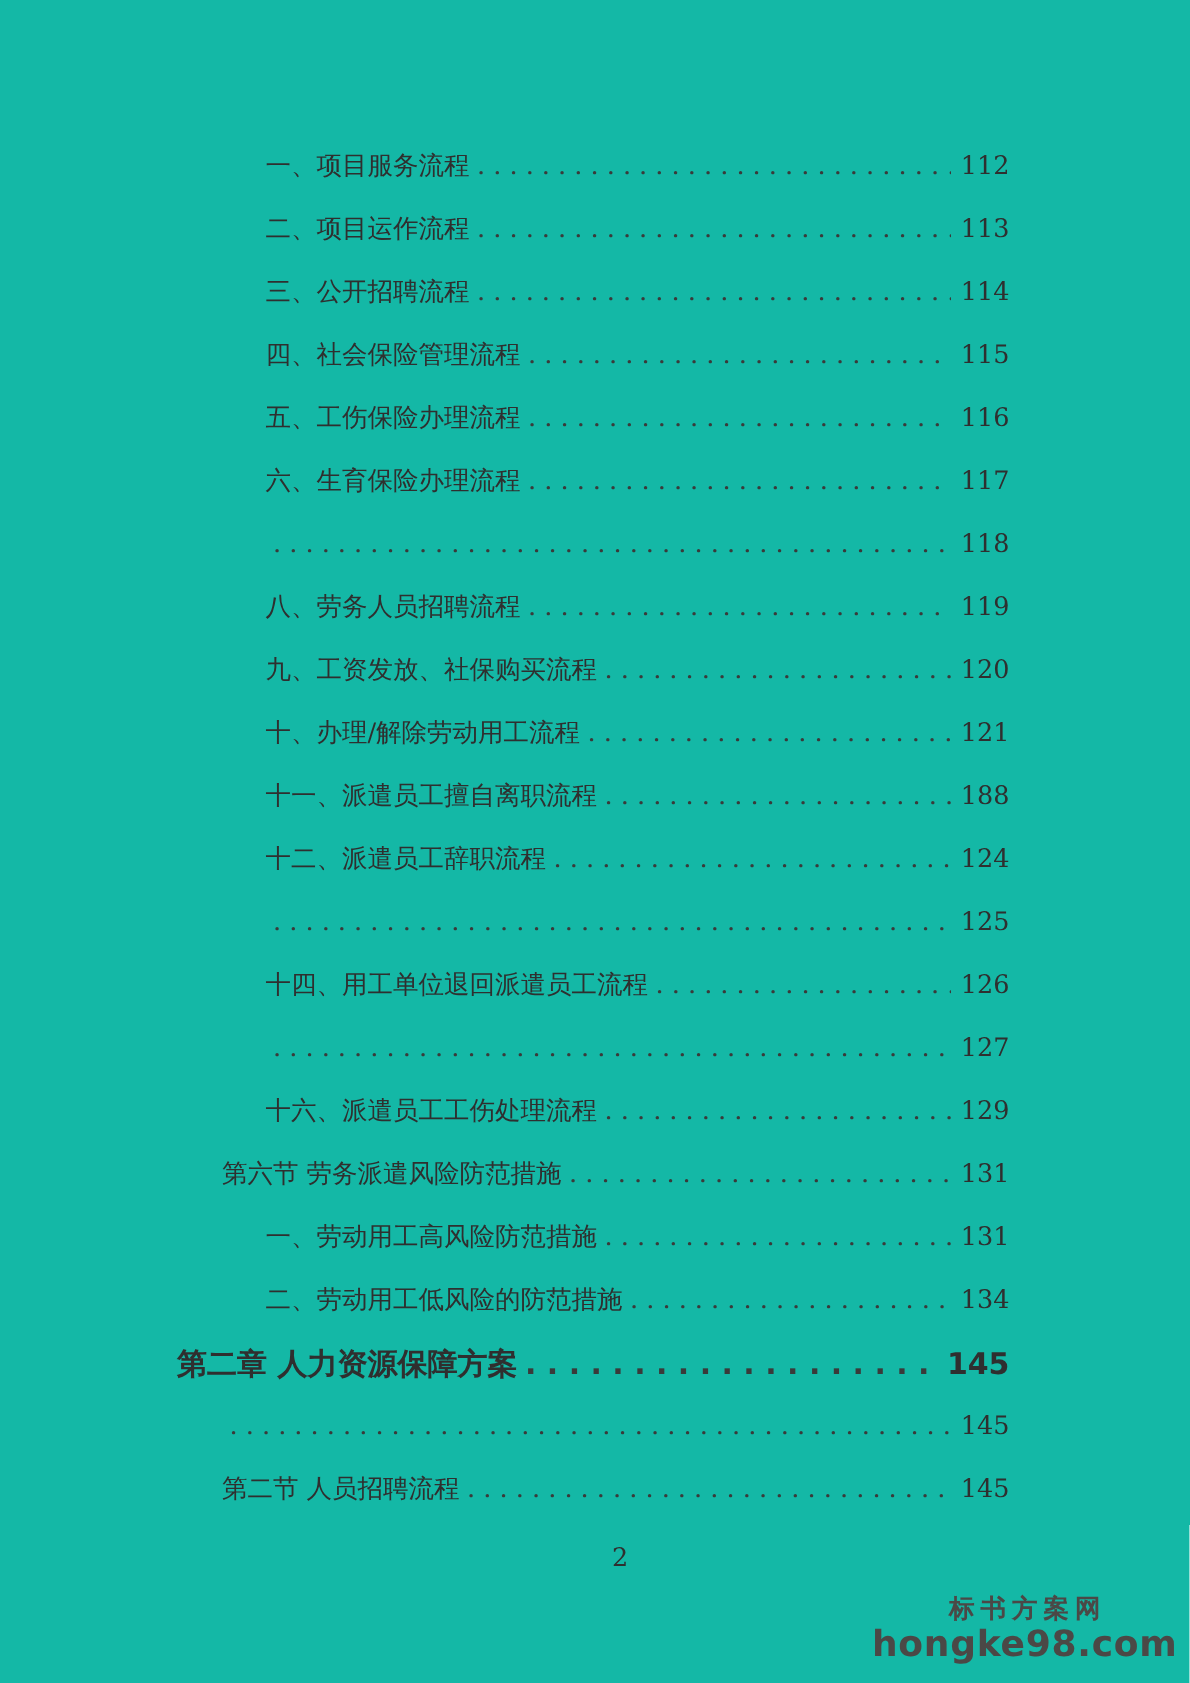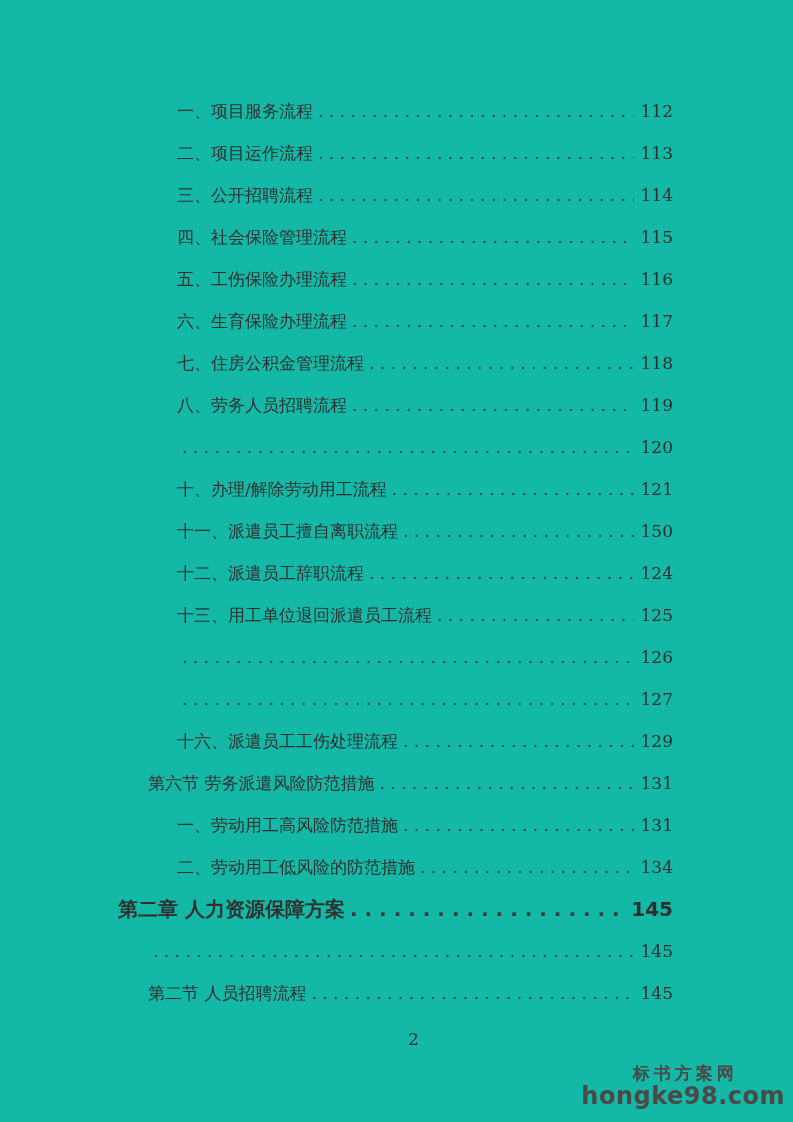--- a/index.html
+++ b/index.html
@@ -115,61 +115,61 @@
     <span class="toc-page">116</span>
   </div>
 
   <div class="toc-row level-item">
     <span class="toc-label">六、生育保险办理流程</span>
     <span class="toc-leader" aria-hidden="true">. . . . . . . . . . . . . . . . . . . . . . . . . . . . . . . . . . . . . . . . . . . . . . . . . . . . . . . . . . . . . . . . . . . . . . . . . . . . . . . . . . . . . . . . . . . . . . . . . . . . . . . . . . . . . . . . . . . . . . . . </span>
     <span class="toc-page">117</span>
   </div>
 
   <div class="toc-row level-item">
-    <span class="toc-label">七、住房公积金管理流程</span>
     <span class="toc-leader" aria-hidden="true">. . . . . . . . . . . . . . . . . . . . . . . . . . . . . . . . . . . . . . . . . . . . . . . . . . . . . . . . . . . . . . . . . . . . . . . . . . . . . . . . . . . . . . . . . . . . . . . . . . . . . . . . . . . . . . . . . . . . . . . . </span>
     <span class="toc-page">118</span>
   </div>
 
   <div class="toc-row level-item">
     <span class="toc-label">八、劳务人员招聘流程</span>
     <span class="toc-leader" aria-hidden="true">. . . . . . . . . . . . . . . . . . . . . . . . . . . . . . . . . . . . . . . . . . . . . . . . . . . . . . . . . . . . . . . . . . . . . . . . . . . . . . . . . . . . . . . . . . . . . . . . . . . . . . . . . . . . . . . . . . . . . . . . </span>
     <span class="toc-page">119</span>
   </div>
 
   <div class="toc-row level-item">
+    <span class="toc-label">九、工资发放、社保购买流程</span>
     <span class="toc-leader" aria-hidden="true">. . . . . . . . . . . . . . . . . . . . . . . . . . . . . . . . . . . . . . . . . . . . . . . . . . . . . . . . . . . . . . . . . . . . . . . . . . . . . . . . . . . . . . . . . . . . . . . . . . . . . . . . . . . . . . . . . . . . . . . . </span>
     <span class="toc-page">120</span>
   </div>
 
   <div class="toc-row level-item">
     <span class="toc-label">十、办理/解除劳动用工流程</span>
     <span class="toc-leader" aria-hidden="true">. . . . . . . . . . . . . . . . . . . . . . . . . . . . . . . . . . . . . . . . . . . . . . . . . . . . . . . . . . . . . . . . . . . . . . . . . . . . . . . . . . . . . . . . . . . . . . . . . . . . . . . . . . . . . . . . . . . . . . . . </span>
     <span class="toc-page">121</span>
   </div>
 
   <div class="toc-row level-item">
     <span class="toc-label">十一、派遣员工擅自离职流程</span>
     <span class="toc-leader" aria-hidden="true">. . . . . . . . . . . . . . . . . . . . . . . . . . . . . . . . . . . . . . . . . . . . . . . . . . . . . . . . . . . . . . . . . . . . . . . . . . . . . . . . . . . . . . . . . . . . . . . . . . . . . . . . . . . . . . . . . . . . . . . . </span>
-    <span class="toc-page">150</span>
+    <span class="toc-page">188</span>
   </div>
 
   <div class="toc-row level-item">
     <span class="toc-label">十二、派遣员工辞职流程</span>
     <span class="toc-leader" aria-hidden="true">. . . . . . . . . . . . . . . . . . . . . . . . . . . . . . . . . . . . . . . . . . . . . . . . . . . . . . . . . . . . . . . . . . . . . . . . . . . . . . . . . . . . . . . . . . . . . . . . . . . . . . . . . . . . . . . . . . . . . . . . </span>
     <span class="toc-page">124</span>
   </div>
 
   <div class="toc-row level-item">
-    <span class="toc-label">十三、用工单位退回派遣员工流程</span>
     <span class="toc-leader" aria-hidden="true">. . . . . . . . . . . . . . . . . . . . . . . . . . . . . . . . . . . . . . . . . . . . . . . . . . . . . . . . . . . . . . . . . . . . . . . . . . . . . . . . . . . . . . . . . . . . . . . . . . . . . . . . . . . . . . . . . . . . . . . . </span>
     <span class="toc-page">125</span>
   </div>
 
   <div class="toc-row level-item">
+    <span class="toc-label">十四、用工单位退回派遣员工流程</span>
     <span class="toc-leader" aria-hidden="true">. . . . . . . . . . . . . . . . . . . . . . . . . . . . . . . . . . . . . . . . . . . . . . . . . . . . . . . . . . . . . . . . . . . . . . . . . . . . . . . . . . . . . . . . . . . . . . . . . . . . . . . . . . . . . . . . . . . . . . . . </span>
     <span class="toc-page">126</span>
   </div>
 
   <div class="toc-row level-item">
     <span class="toc-leader" aria-hidden="true">. . . . . . . . . . . . . . . . . . . . . . . . . . . . . . . . . . . . . . . . . . . . . . . . . . . . . . . . . . . . . . . . . . . . . . . . . . . . . . . . . . . . . . . . . . . . . . . . . . . . . . . . . . . . . . . . . . . . . . . . </span>
     <span class="toc-page">127</span>
   </div>
 
   <div class="toc-row level-item">

